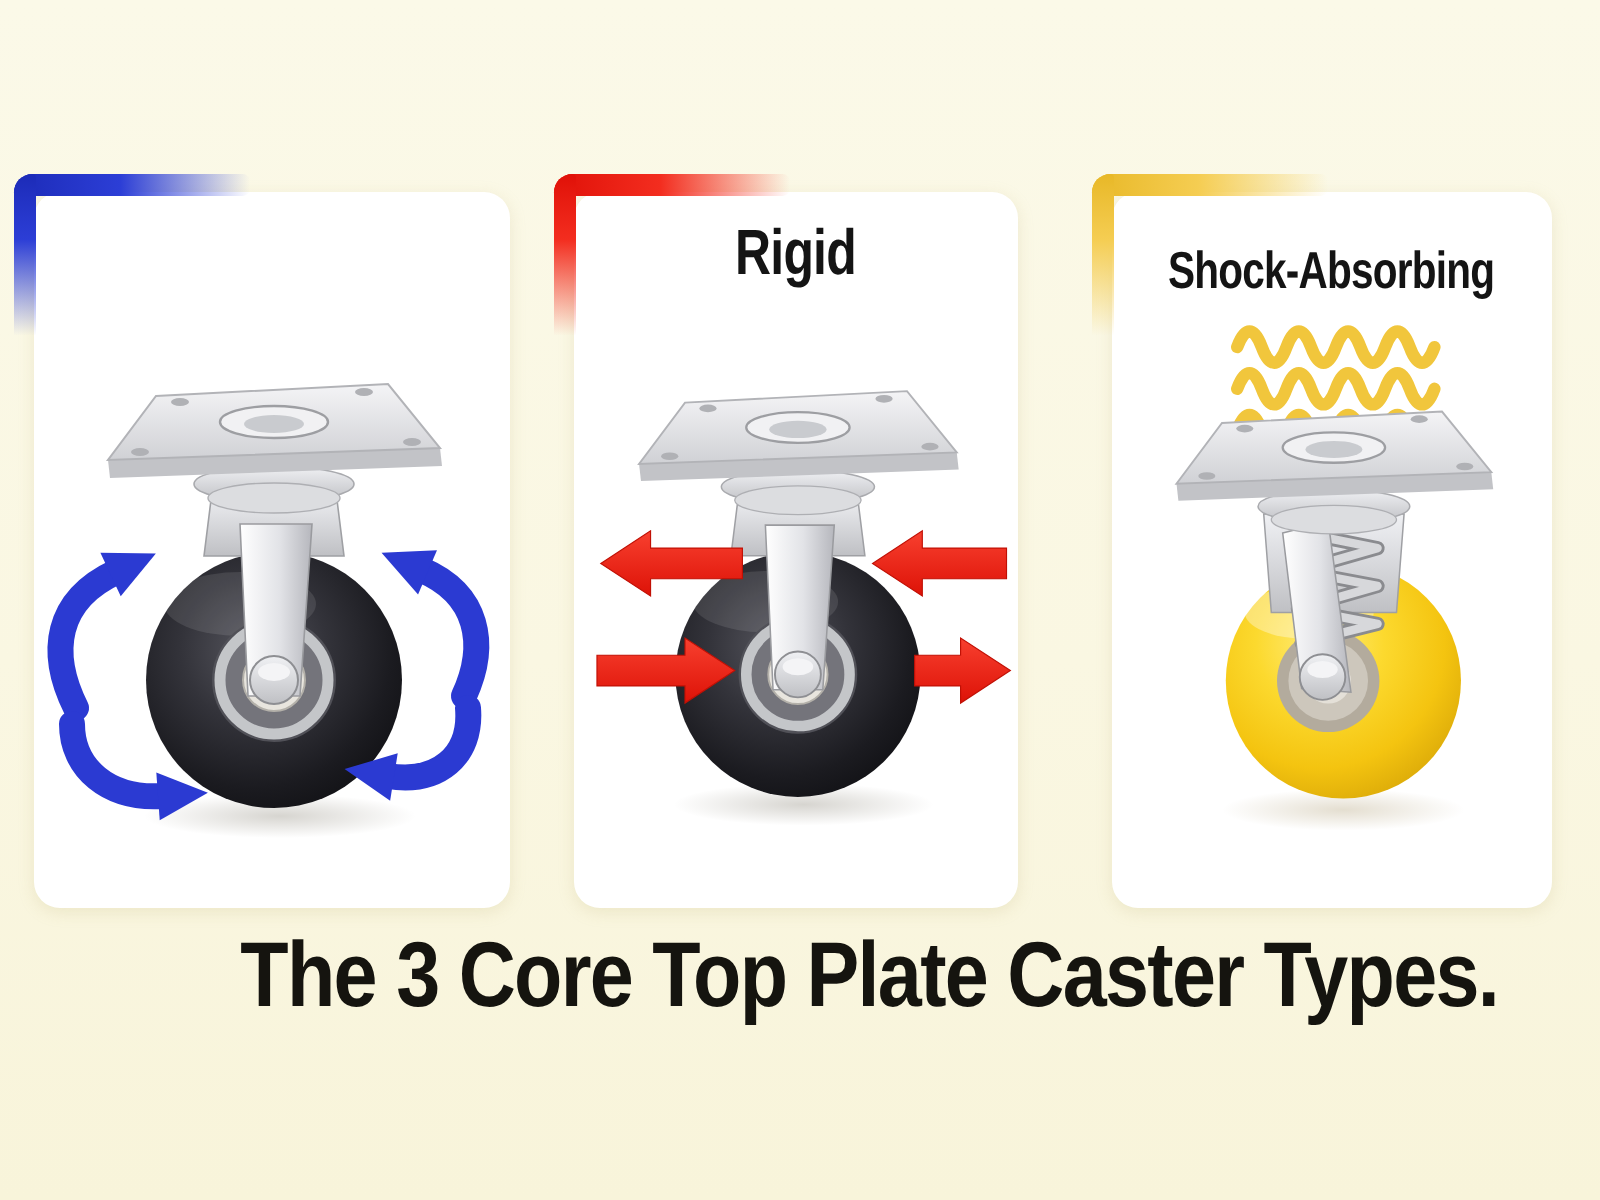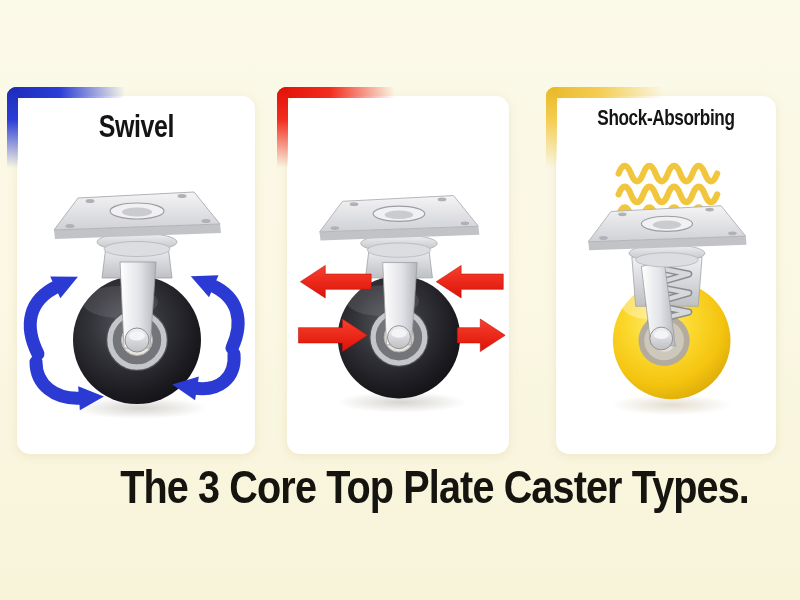--- a/index.html
+++ b/index.html
@@ -30,44 +30,41 @@
   .corner-red   .v{background:linear-gradient(180deg,#e01108 0%,#f32d1f 38%,rgba(250,120,110,0) 94%);}
   .corner-gold  .h{background:linear-gradient(90deg,#e8b827 0%,#f5cd52 45%,rgba(250,222,140,0) 100%);}
   .corner-gold  .v{background:linear-gradient(180deg,#e8b827 0%,#f5cd52 38%,rgba(250,222,140,0) 94%);}
 
   .panel-title{
     position:absolute;top:13px;left:0;width:100%;z-index:4;
     text-align:center;font-weight:700;color:#141414;
     font-size:32px;line-height:1.1;letter-spacing:-0.5px;
   }
   .panel-title span{display:inline-block;transform:scaleX(0.78);transform-origin:center;white-space:nowrap;}
-  .panel-3 .panel-title{font-size:22px;top:10px;text-align:center;}
+  .panel-3 .panel-title{font-size:26px;top:25px;text-align:center;}
 
   .illus{position:absolute;inset:0;z-index:1;}
   .illus svg{width:100%;height:100%;display:block;}
 
   .caption{
     position:absolute;left:0;top:460px;width:800px;z-index:2;
     text-align:right;font-weight:700;color:#15140f;
     font-size:46px;letter-spacing:-1px;
   }
   .caption span{display:inline-block;transform:scaleX(0.86);transform-origin:center;white-space:nowrap;}
 </style>
 </head>
 <body>
 
 <div class="poster">
 
   <div class="panel panel-1">
     <div class="corner corner-blue">
       <div class="h"></div>
       <div class="v"></div>
-    </div>
-    <div class="panel-title">
-      <span>Swivel</span>
     </div>
     <div class="illus">
       <svg viewBox="0 0 232 358" preserveAspectRatio="xMidYMid meet">
         <defs>
           <linearGradient id="pg1" x1="0" y1="0" x2="0" y2="1">
             <stop offset="0" stop-color="#f4f4f6"></stop>
               <stop offset="1" stop-color="#d0d1d5"></stop>
           </linearGradient>
           <linearGradient id="mg1" x1="0" y1="0" x2="0" y2="1">
             <stop offset="0" stop-color="#f0f1f4"></stop>
@@ -133,20 +130,23 @@
         </g>
       </svg>
     </div>
   </div>
 
   <div class="panel panel-2">
     <div class="corner corner-red">
       <div class="h"></div>
       <div class="v"></div>
     </div>
+    <div class="panel-title">
+      <span>Rigid</span>
+    </div>
     <div class="illus">
       <svg viewBox="0 0 232 358" preserveAspectRatio="xMidYMid meet">
         <defs>
           <linearGradient id="pg2" x1="0" y1="0" x2="0" y2="1">
             <stop offset="0" stop-color="#f4f4f6"></stop>
               <stop offset="1" stop-color="#d0d1d5"></stop>
           </linearGradient>
           <linearGradient id="mg2" x1="0" y1="0" x2="0" y2="1">
             <stop offset="0" stop-color="#f0f1f4"></stop>
               <stop offset="1" stop-color="#bfc0c4"></stop>

